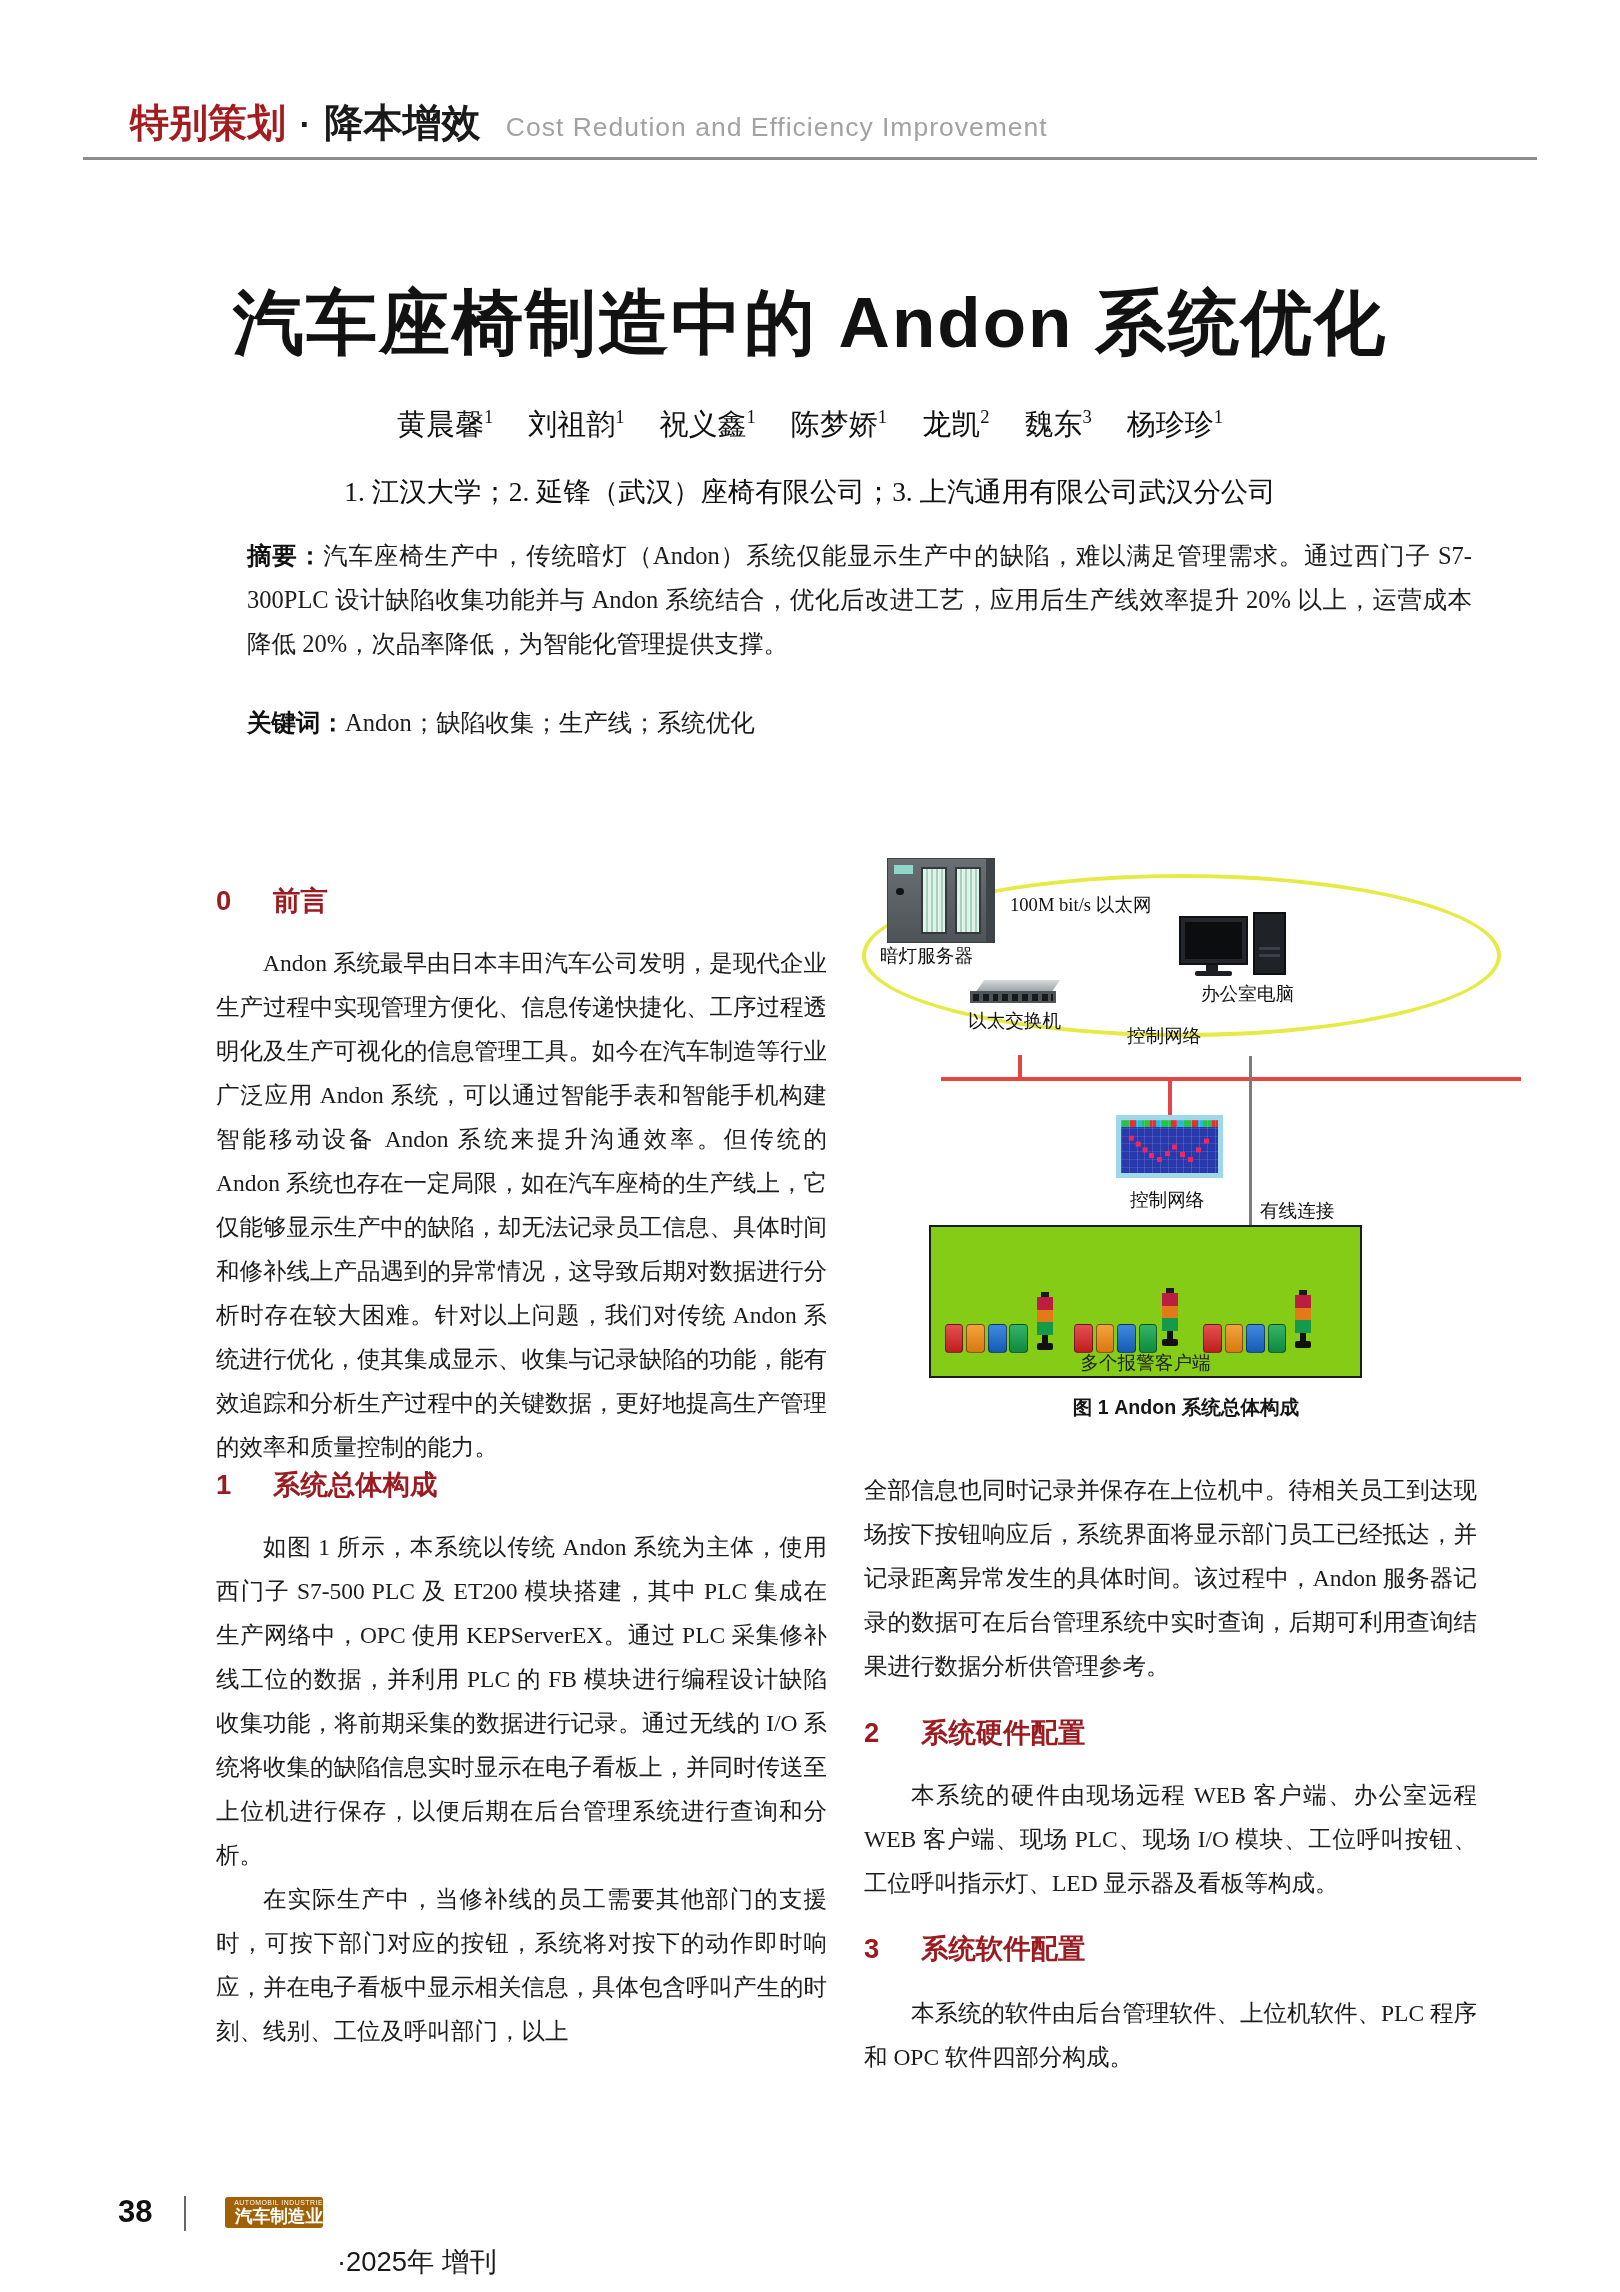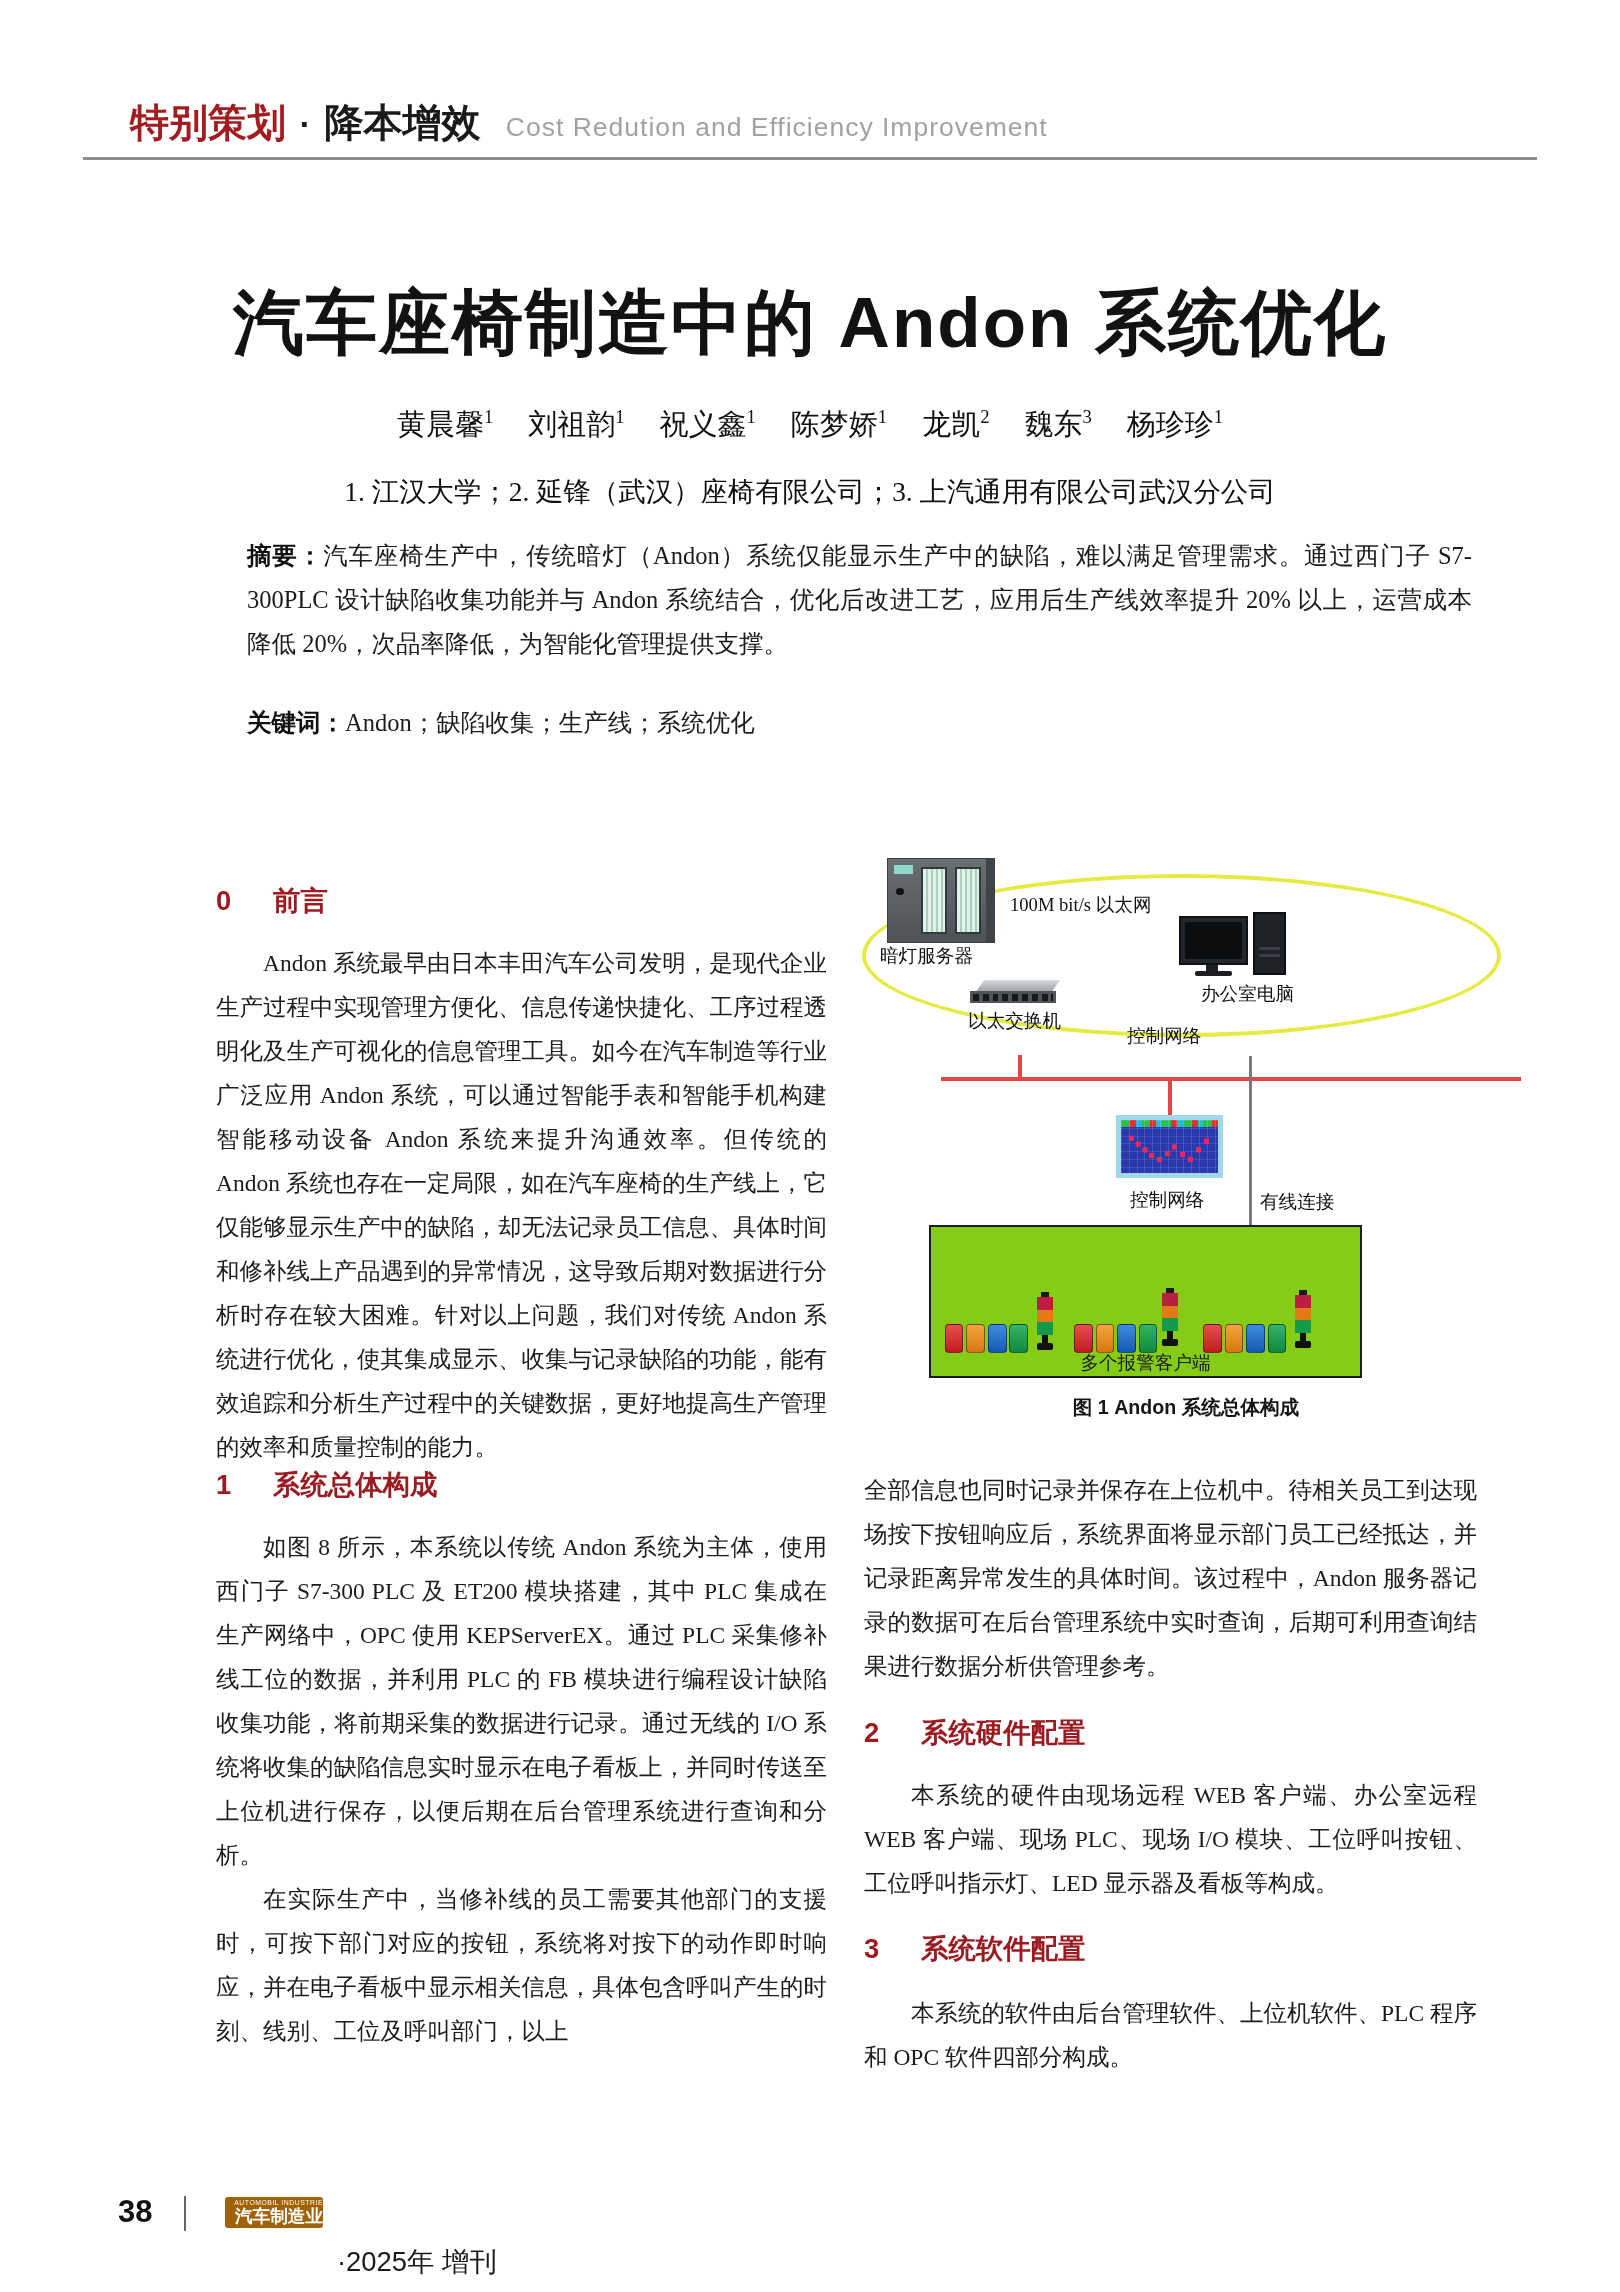--- a/index.html
+++ b/index.html
@@ -139,21 +139,21 @@
 </div>
 
 <div class="keywords">
   <span class="lbl">关键词：</span><span>Andon；缺陷收集；生产线；系统优化</span>
 </div>
 
 <div class="col-left">
   <h2 class="sec-h"><span class="num">0</span><span>前言</span></h2>
   <p class="body-p indent mt-a">Andon 系统最早由日本丰田汽车公司发明，是现代企业生产过程中实现管理方便化、信息传递快捷化、工序过程透明化及生产可视化的信息管理工具。如今在汽车制造等行业广泛应用 Andon 系统，可以通过智能手表和智能手机构建智能移动设备 Andon 系统来提升沟通效率。但传统的 Andon 系统也存在一定局限，如在汽车座椅的生产线上，它仅能够显示生产中的缺陷，却无法记录员工信息、具体时间和修补线上产品遇到的异常情况，这导致后期对数据进行分析时存在较大困难。针对以上问题，我们对传统 Andon 系统进行优化，使其集成显示、收集与记录缺陷的功能，能有效追踪和分析生产过程中的关键数据，更好地提高生产管理的效率和质量控制的能力。</p>
   <h2 class="sec-h mt-b"><span class="num">1</span><span>系统总体构成</span></h2>
-  <p class="body-p indent mt-c">如图 8 所示，本系统以传统 Andon 系统为主体，使用西门子 S7-300 PLC 及 ET200 模块搭建，其中 PLC 集成在生产网络中，OPC 使用 KEPServerEX。通过 PLC 采集修补线工位的数据，并利用 PLC 的 FB 模块进行编程设计缺陷收集功能，将前期采集的数据进行记录。通过无线的 I/O 系统将收集的缺陷信息实时显示在电子看板上，并同时传送至上位机进行保存，以便后期在后台管理系统进行查询和分析。</p>
+  <p class="body-p indent mt-c">如图 1 所示，本系统以传统 Andon 系统为主体，使用西门子 S7-500 PLC 及 ET200 模块搭建，其中 PLC 集成在生产网络中，OPC 使用 KEPServerEX。通过 PLC 采集修补线工位的数据，并利用 PLC 的 FB 模块进行编程设计缺陷收集功能，将前期采集的数据进行记录。通过无线的 I/O 系统将收集的缺陷信息实时显示在电子看板上，并同时传送至上位机进行保存，以便后期在后台管理系统进行查询和分析。</p>
   <p class="body-p indent">在实际生产中，当修补线的员工需要其他部门的支援时，可按下部门对应的按钮，系统将对按下的动作即时响应，并在电子看板中显示相关信息，具体包含呼叫产生的时刻、线别、工位及呼叫部门，以上</p>
 </div>
 
 <div class="figure">
   <div class="net-ellipse"></div>
 
   <div class="plc">
     <div class="lcd"></div>
     <div class="pdot"></div>
     <div class="panel p1"></div>
@@ -185,21 +185,21 @@
   <div class="gray-line"></div>
 
   <div class="board">
     <div class="screen">
       <div class="toprow"></div>
       <div class="grid"></div>
       <div class="px"></div>
     </div>
   </div>
   <div class="fig-label" style="left:282px;top:342px;">控制网络</div>
-  <div class="fig-label" style="left:412px;top:344px;">有线连接</div>
+  <div class="fig-label" style="left:412px;top:353px;">有线连接</div>
 
   <div class="client-box">
     <div class="btn-group" style="left:13.7px;top:97px;">
       <div class="btnlight b-red"></div>
       <div class="btnlight b-org"></div>
       <div class="btnlight b-blu"></div>
       <div class="btnlight b-grn"></div>
     </div>
     <div class="tower" style="left:106px;top:65px;">
       <div class="cap"></div>

